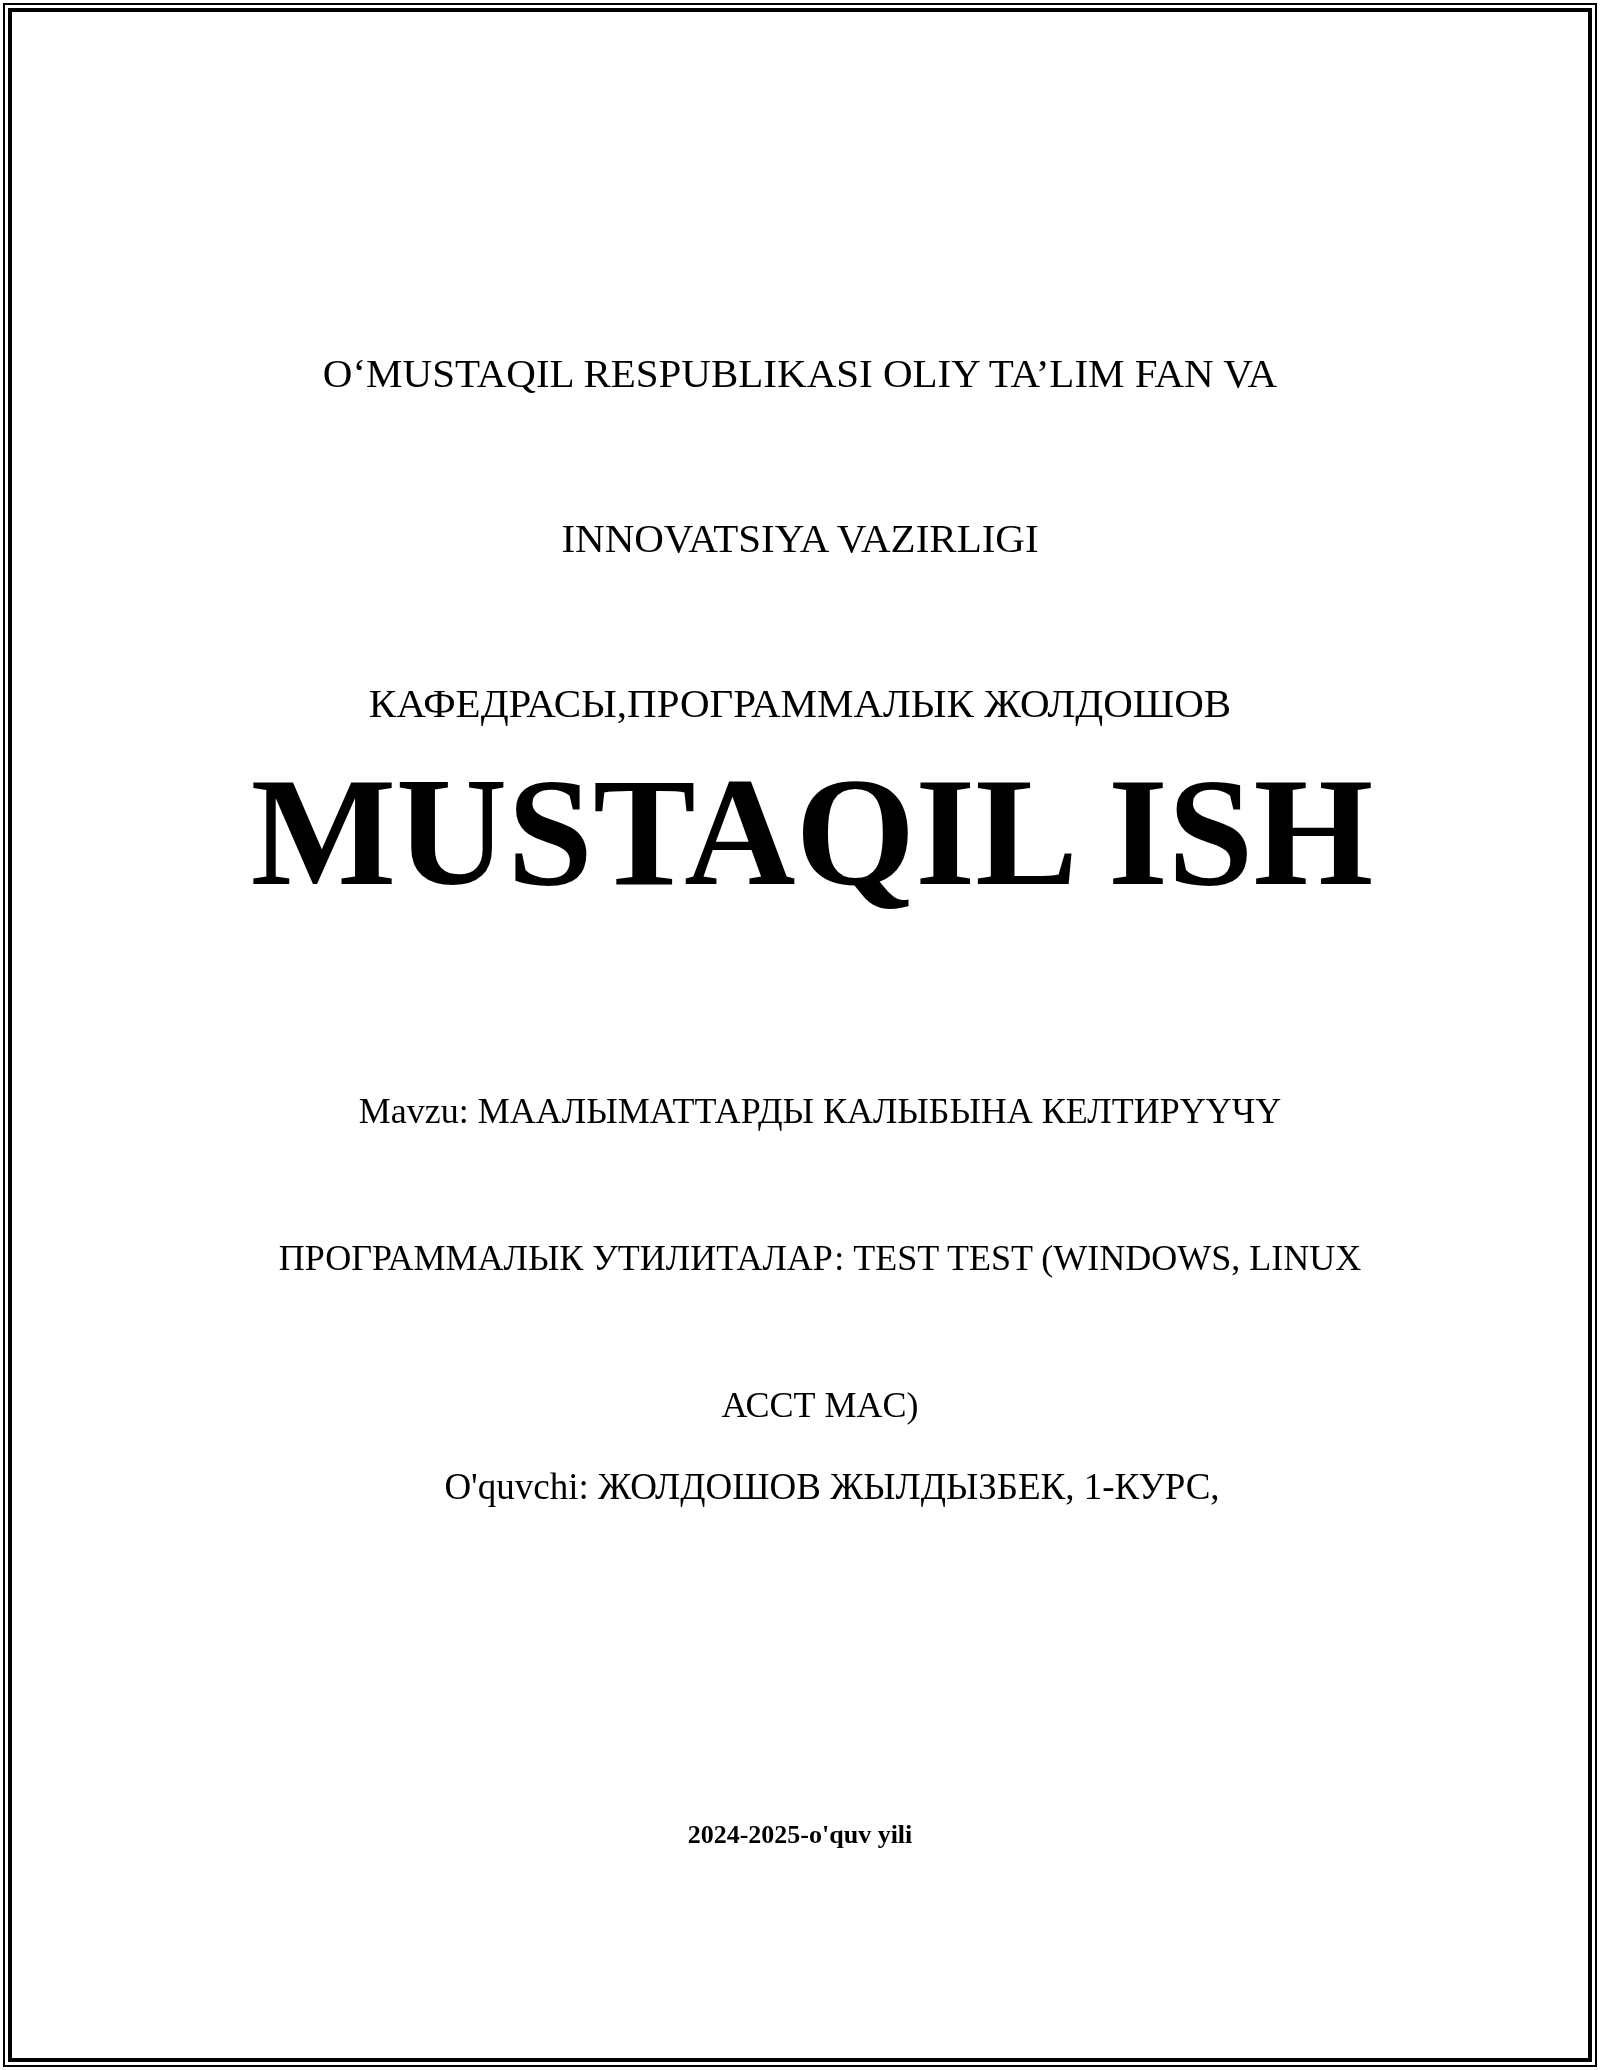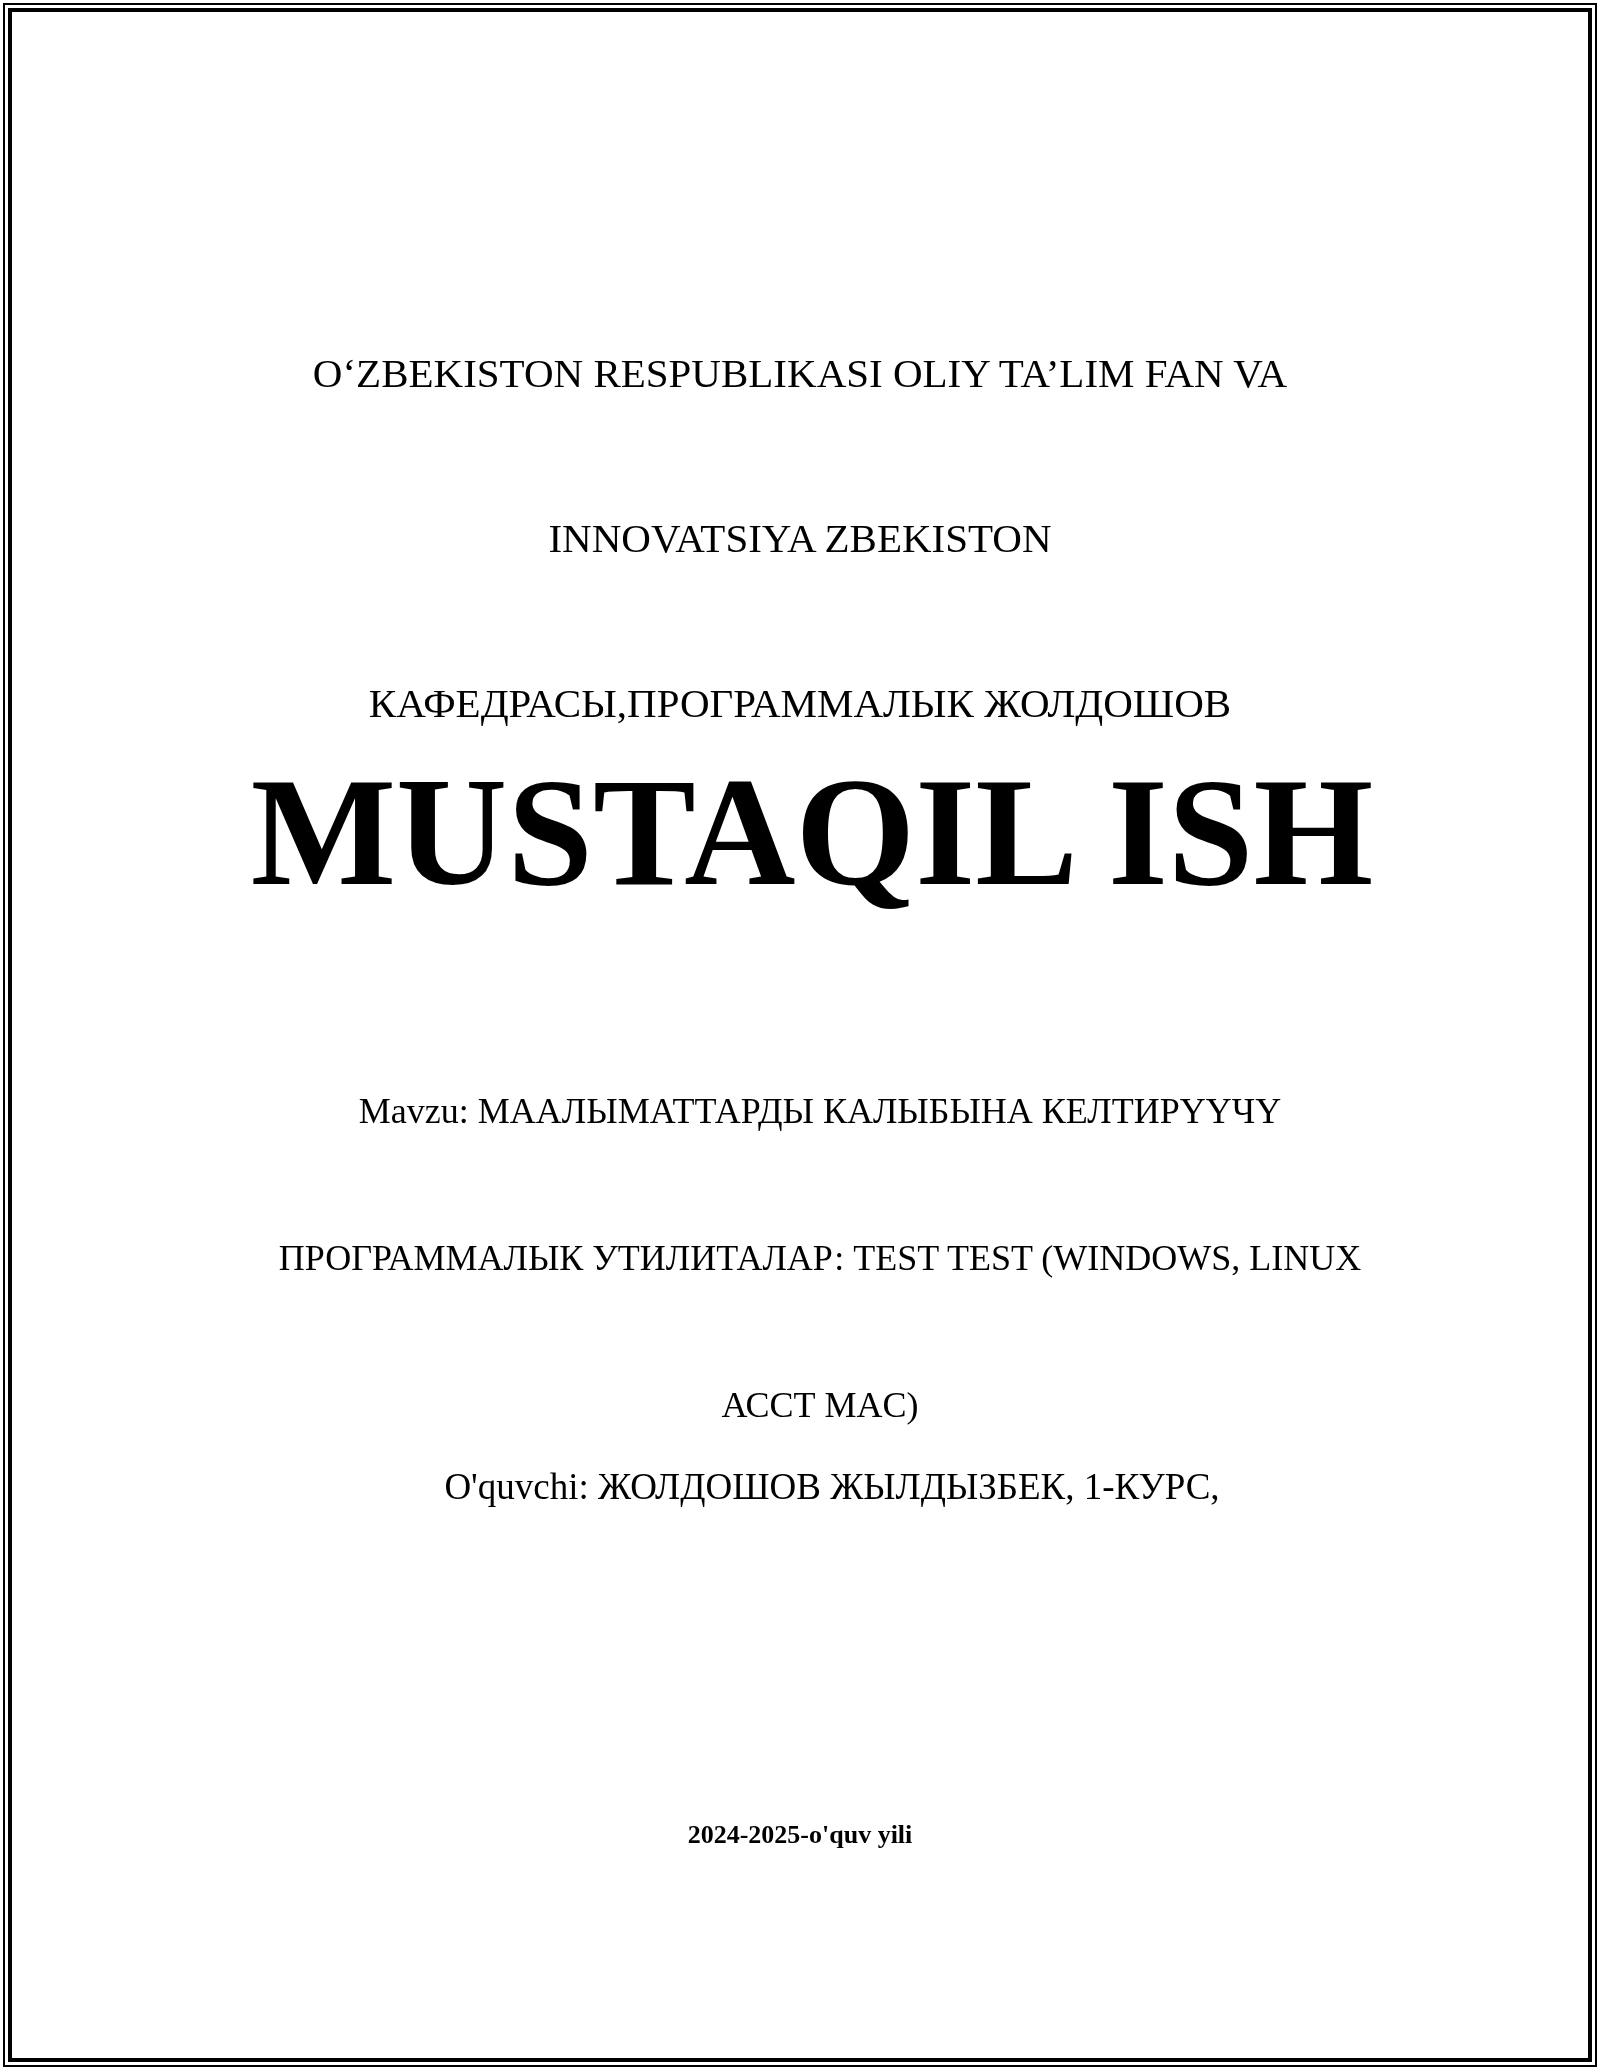--- a/index.html
+++ b/index.html
@@ -68,22 +68,22 @@
 </style>
 </head>
 <body>
 
 <div class="page">
 
   <div class="border-outer"></div>
   <div class="border-inner"></div>
 
   <div class="block header-block">
-    <div>O‘ZBEKISTON RESPUBLIKASI OLIY TA’LIM FAN VA</div>
-    <div>INNOVATSIYA ZBEKISTON</div>
+    <div>O‘MUSTAQIL RESPUBLIKASI OLIY TA’LIM FAN VA</div>
+    <div>INNOVATSIYA VAZIRLIGI</div>
     <div>КАФЕДРАСЫ,ПРОГРАММАЛЫК ЖОЛДОШОВ</div>
   </div>
 
   <div class="block title-block">MUSTAQIL ISH</div>
 
   <div class="block topic-block">
     <div>Mavzu: МААЛЫМАТТАРДЫ КАЛЫБЫНА КЕЛТИРҮҮЧҮ</div>
     <div>ПРОГРАММАЛЫК УТИЛИТАЛАР: TEST TEST (WINDOWS, LINUX</div>
     <div>АССТ MAC)</div>
   </div>

